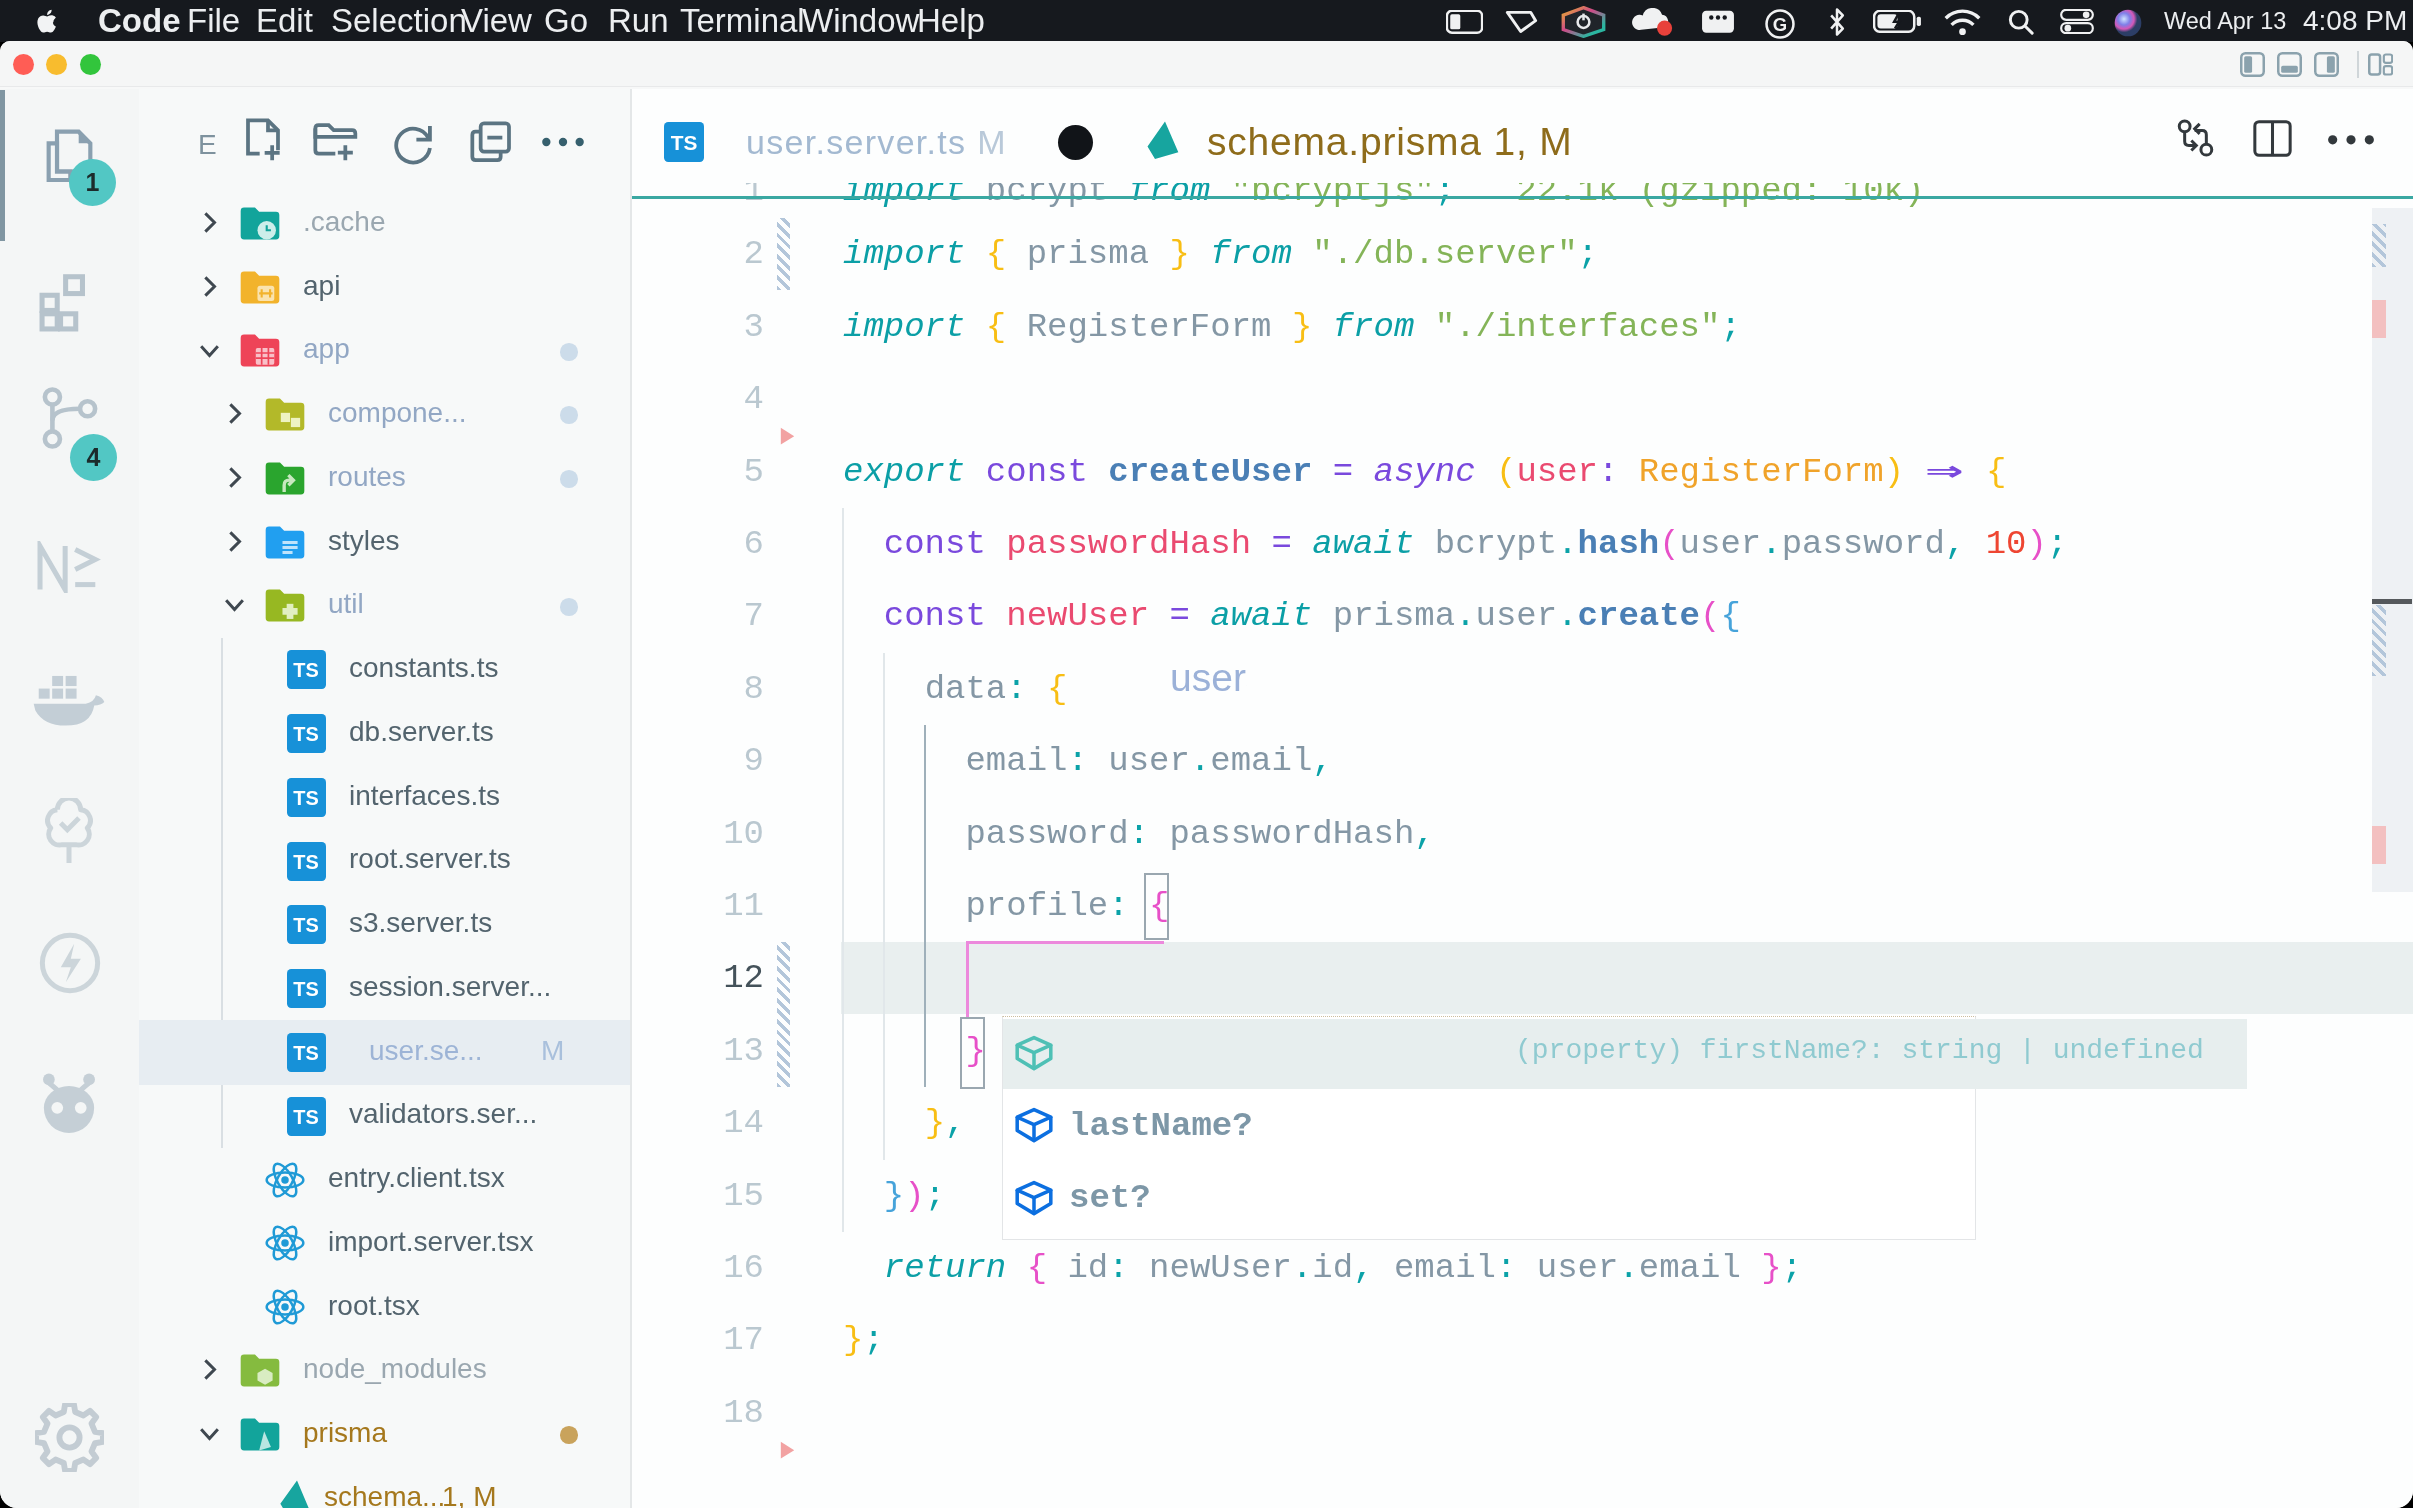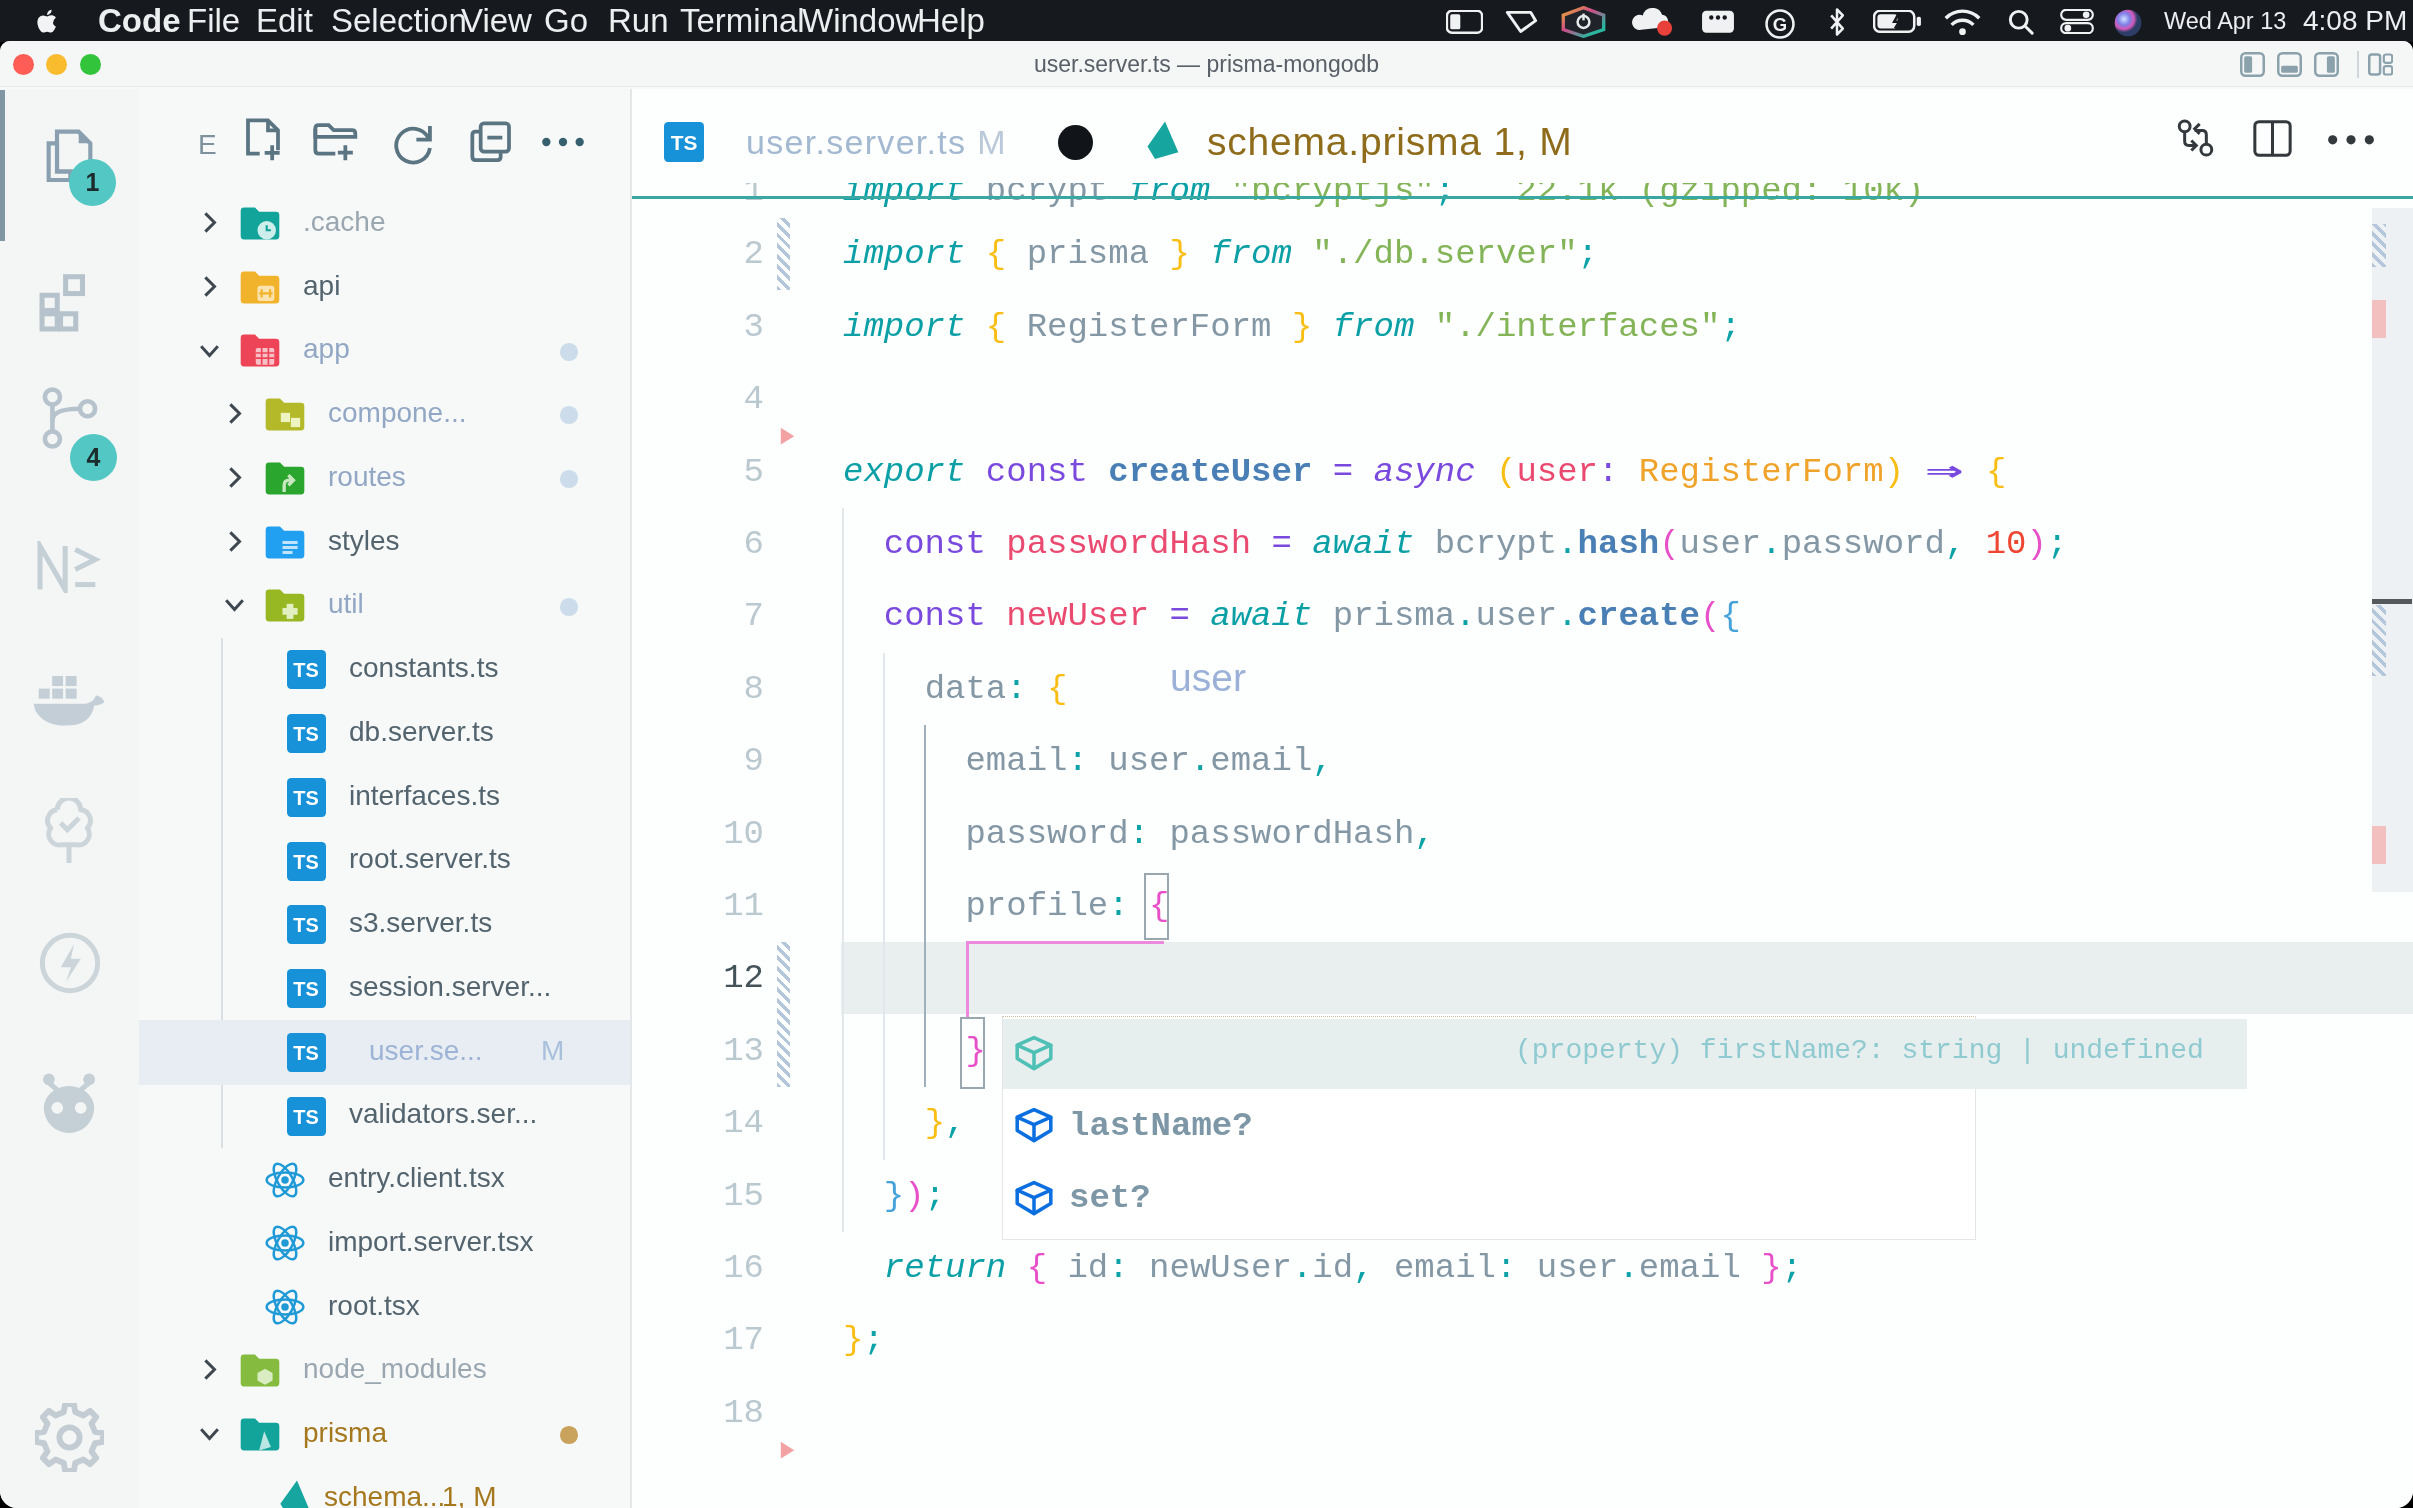--- a/index.html
+++ b/index.html
@@ -114,21 +114,20 @@
     </svg>
 <div class="mi" style="left:2164px;font-size:23.5px">Wed Apr 13</div>
 <div class="mi" style="left:2303px;font-size:28px">4:08 PM</div>
 </div>
 <div id="window">
     <div id="pg">
 <div class="abs" style="left:0;top:41px;width:2413px;height:46px;background:#f5f6f6;border-bottom:1.7px solid #e8e9ea"></div>
 <div class="tl" style="left:13.4px;top:54px;background:#ff5d55"></div>
 <div class="tl" style="left:46px;top:54px;background:#f8bc2e"></div>
 <div class="tl" style="left:80px;top:54px;background:#32c53c"></div>
-<div class="abs" style="left:0;top:51px;width:2413px;text-align:center;font-size:23px;color:#585f66;">user.server.ts — prisma-mongodb</div>
 <svg class="abs" style="left:2240px;top:52px" width="25" height="25" viewBox="0 0 30 30">
         <rect x="1.5" y="1.5" width="27" height="27" rx="5" fill="none" stroke="#8ba2ad" stroke-width="3"></rect>
         <rect x="5" y="5" width="9.5" height="20" rx="2" fill="#8ba2ad"></rect>
       </svg>
 <svg class="abs" style="left:2277px;top:52px" width="25" height="25" viewBox="0 0 30 30">
         <rect x="1.5" y="1.5" width="27" height="27" rx="5" fill="none" stroke="#8ba2ad" stroke-width="3"></rect>
         <rect x="5" y="16.5" width="20" height="8.5" rx="2" fill="#8ba2ad"></rect>
       </svg>
 <svg class="abs" style="left:2314px;top:52px" width="25" height="25" viewBox="0 0 30 30">
         <rect x="1.5" y="1.5" width="27" height="27" rx="5" fill="none" stroke="#8ba2ad" stroke-width="3"></rect>

